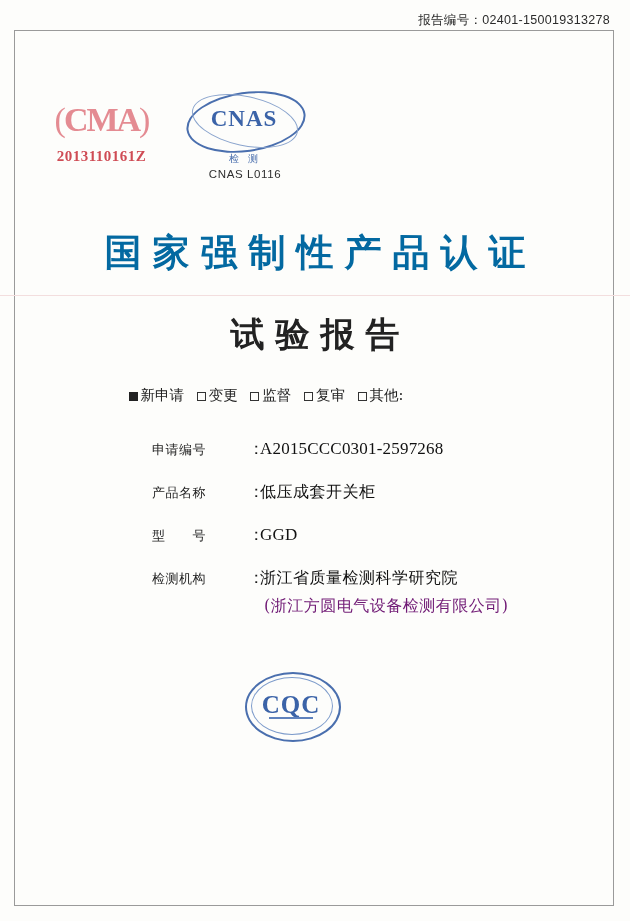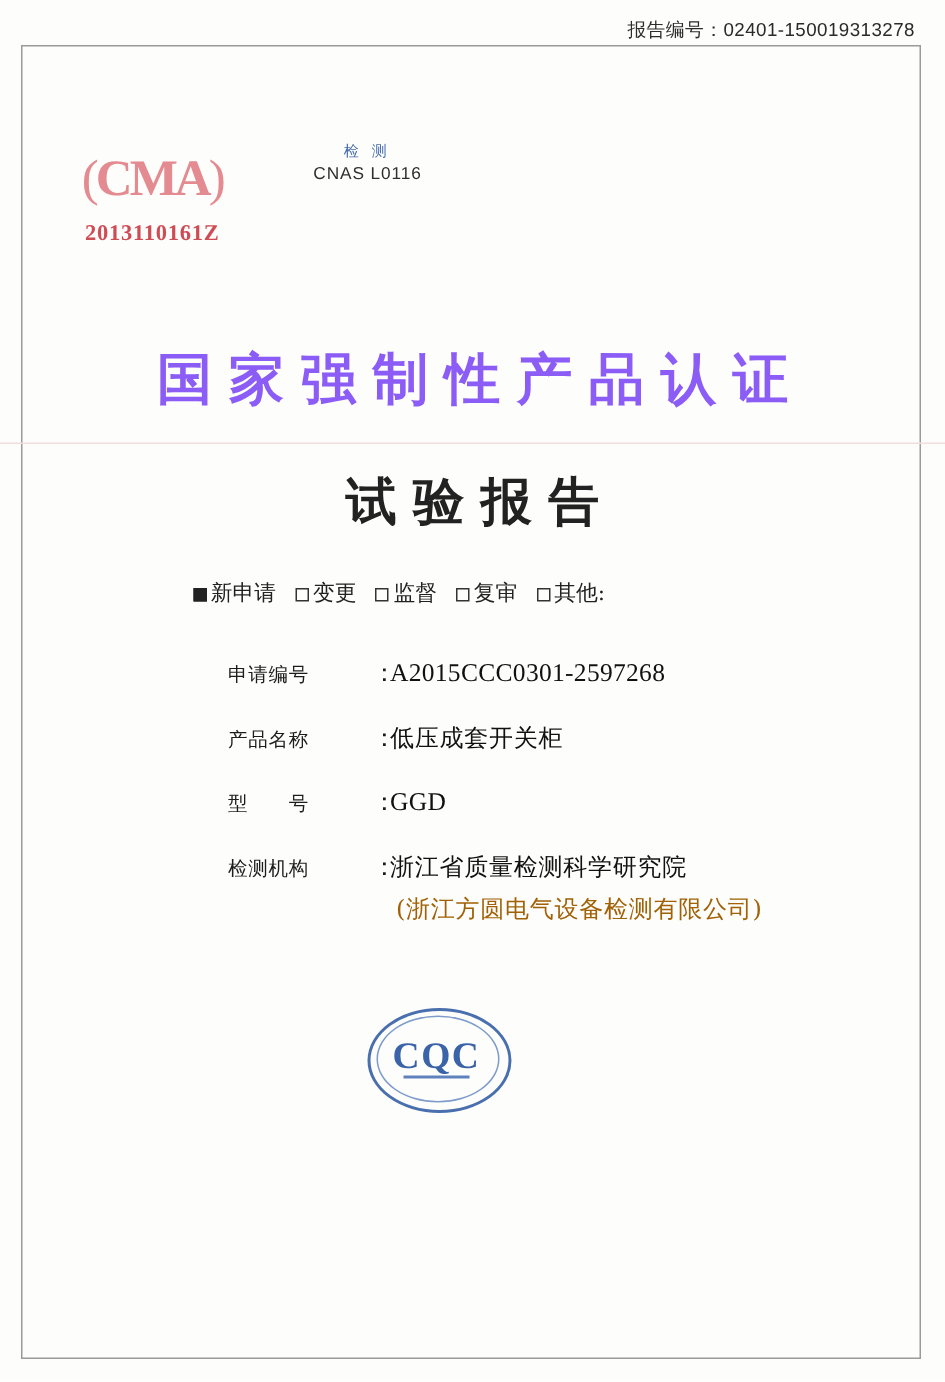--- a/index.html
+++ b/index.html
@@ -154,21 +154,21 @@
   .title-main {
     position: absolute;
     left: 0;
     top: 228px;
     width: 630px;
     text-align: center;
     font-family: "DejaVu Serif", serif;
     font-size: 37px;
     font-weight: bold;
     letter-spacing: 11px;
-    color: #8b5cf6;
+    color: #0369a1;
     text-indent: 11px;
   }
   .title-sub {
     position: absolute;
     left: 0;
     top: 312px;
     width: 630px;
     text-align: center;
     font-family: "DejaVu Serif", serif;
     font-size: 34px;
@@ -248,21 +248,21 @@
     font-family: "DejaVu Serif", serif;
     font-size: 16px;
     letter-spacing: 0.5px;
   }
   .field-second-line {
     margin-top: -14px;
     margin-bottom: 20px;
     padding-left: 112px;
     font-family: "DejaVu Serif", serif;
     font-size: 16px;
-    color: #a16207;
+    color: #701a75;
     letter-spacing: 0.5px;
   }
 
   
   .cqc-wrap {
     position: absolute;
     left: 0;
     top: 672px;
     width: 584px;
     text-align: center;
@@ -323,20 +323,25 @@
   <div class="scanline"></div>
 
   <div class="cma-wrap">
     <div class="cma-mark">
       <span class="bracket-l">(</span><span>CMA</span><span class="bracket-r">)</span>
     </div>
     <div class="cma-code">2013110161Z</div>
   </div>
 
   <div class="cnas-wrap">
+    <div class="cnas-ellipse">
+      <div class="ring"></div>
+      <div class="ring2"></div>
+      <div class="cnas-text">CNAS</div>
+    </div>
     <div class="cnas-cn">检 测</div>
     <div class="cnas-code">CNAS L0116</div>
   </div>
 
   <div class="title-main">国家强制性产品认证</div>
   <div class="title-sub">试验报告</div>
 
   <div class="check-row">
     <span class="opt"><span class="box checked"></span><span>新申请</span></span>
     <span class="opt"><span class="box"></span><span>变更</span></span>

